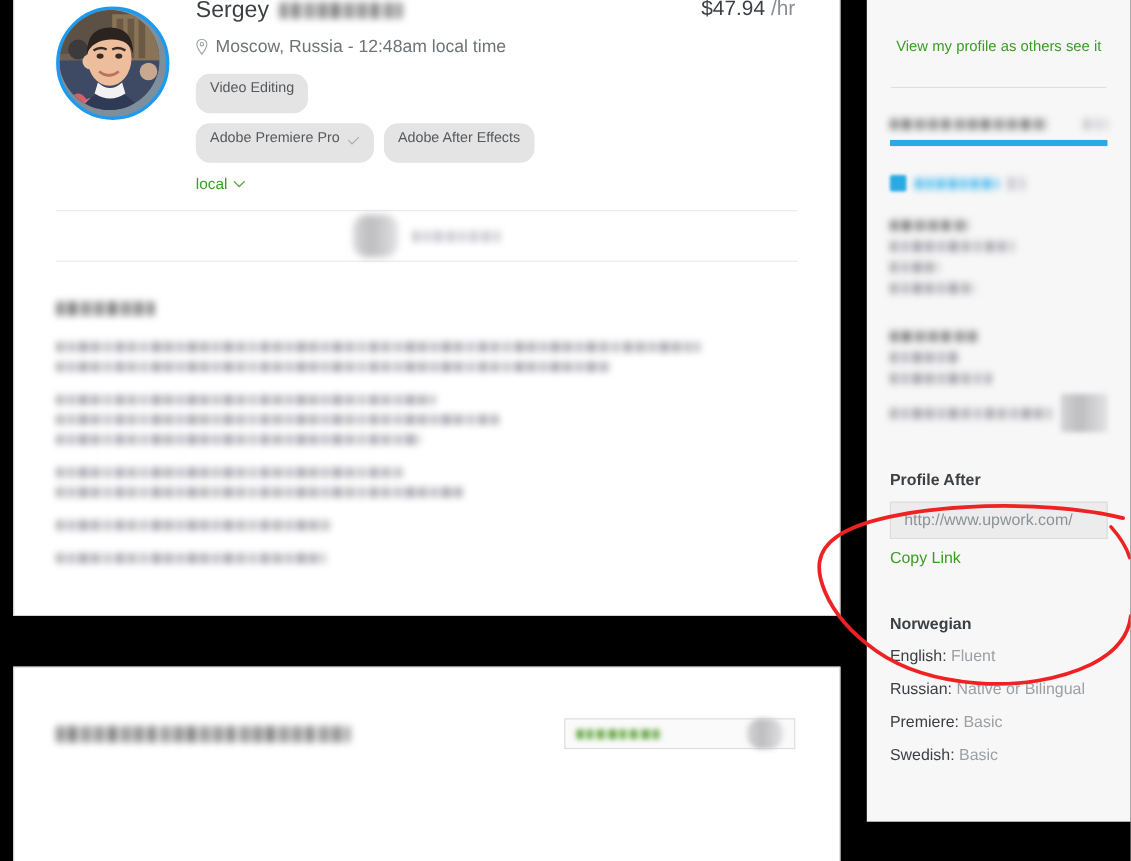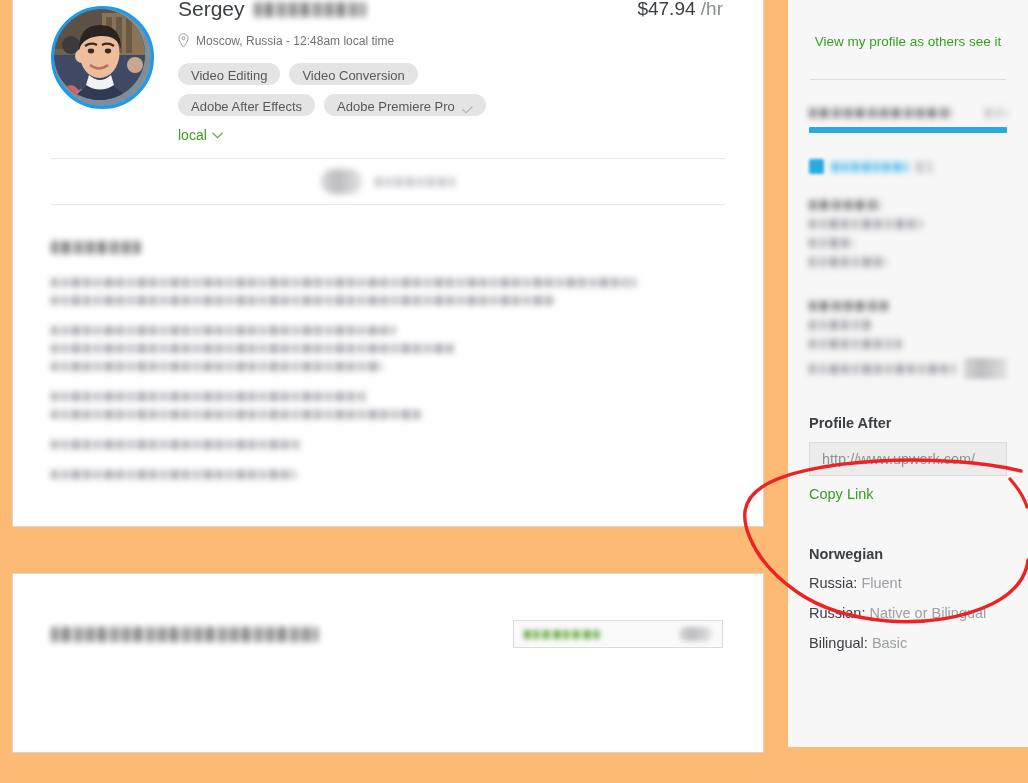--- a/index.html
+++ b/index.html
@@ -7,21 +7,21 @@
     padding: 0;
     background: #f7f7f7;
     font-family: "Liberation Sans", sans-serif;
     -webkit-font-smoothing: antialiased;
   }
   #page {
     position: relative;
     width: 1028px;
     height: 783px;
     overflow: hidden;
-    background: #fdba74;
+    background: #000000;
   }
 
   
   .blur {
     display: inline-block;
     vertical-align: middle;
     border-radius: 2px;
     filter: blur(3.4px);
     background-repeat: repeat-x;
   }
@@ -138,38 +138,38 @@
   .rate .per { color: #8a8f94; }
 
   .title {
     font-size: 16px;
     font-weight: bold;
     color: #3c4045;
     margin-top: 18px;
     letter-spacing: -0.1px;
   }
   .loc {
-    font-size: 12px;
+    font-size: 16px;
     color: #6e7377;
     margin-top: 12px;
     display: flex;
     align-items: center;
     gap: 7px;
   }
   .pin { flex: 0 0 auto; margin-top: -1px; }
 
   .skills { margin-top: 15px; }
   .skill-row { display: flex; gap: 9px; margin-bottom: 9px; }
   .chip {
     background: #e4e4e4;
     color: #55595d;
     border-radius: 13px;
     font-size: 13px;
     line-height: 14px;
-    padding: 6px 13px 2px 13px;
+    padding: 6px 13px 16px 13px;
     display: inline-flex;
     align-items: flex-end;
     gap: 7px;
     white-space: nowrap;
   }
   .chip .tick { opacity: .55; }
   .more-link {
     color: #3a9d23;
     font-size: 14px;
     display: inline-flex;
@@ -377,33 +377,30 @@
               <circle cx="5.5" cy="5.2" r="1.5" fill="none" stroke="#9aa0a5" stroke-width="1"></circle>
             </svg>
             <span>Moscow, Russia - 12:48am local time</span>
           </div>
 
           <div class="skills">
             <div class="skill-row">
               <span class="chip">
                 <span>Video Editing</span>
               </span>
-              <span class="chip">
-                <span>Video Conversion</span>
-              </span>
             </div>
             <div class="skill-row">
-              <span class="chip">
-                <span>Adobe After Effects</span>
-              </span>
               <span class="chip">
                 <span>Adobe Premiere Pro</span>
                 <svg class="tick" width="11" height="8" viewBox="0 0 11 8">
                   <path d="M0.6 3.4 L4 6.8 L10.4 0.6" fill="none" stroke="#7c8187" stroke-width="1.1"></path>
                 </svg>
+              </span>
+              <span class="chip">
+                <span>Adobe After Effects</span>
               </span>
             </div>
             <div class="more-link">
               <span>local</span>
               <svg width="11" height="7" viewBox="0 0 11 7">
                 <path d="M0.6 0.8 L5.5 5.6 L10.4 0.8" fill="none" stroke="#6aa34f" stroke-width="1.2"></path>
               </svg>
             </div>
           </div>
 
@@ -499,29 +496,33 @@
     <div style="margin-top:36px">
       <div class="sec-title">Profile After</div>
       <div class="link-field">http://www.upwork.com/</div>
       <div class="copy-link">Copy Link</div>
     </div>
 
     <div class="lang-block">
       <div class="sec-title">Norwegian</div>
 
       <div class="lang-row">
-        <span class="nm">Russia:</span>
+        <span class="nm">English:</span>
         <span>Fluent</span>
       </div>
       <div class="lang-row">
         <span class="nm">Russian:</span>
         <span>Native or Bilingual</span>
       </div>
       <div class="lang-row">
-        <span class="nm">Bilingual:</span>
+        <span class="nm">Premiere:</span>
+        <span>Basic</span>
+      </div>
+      <div class="lang-row">
+        <span class="nm">Swedish:</span>
         <span>Basic</span>
       </div>
     </div>
   </div>
 
   <svg class="annot" viewBox="0 0 1028 783">
     <path d="M1021 471
              C 985 462, 930 458, 878 461
              C 826 464, 783 473, 762 487
              C 741 501, 742 519, 750 538

